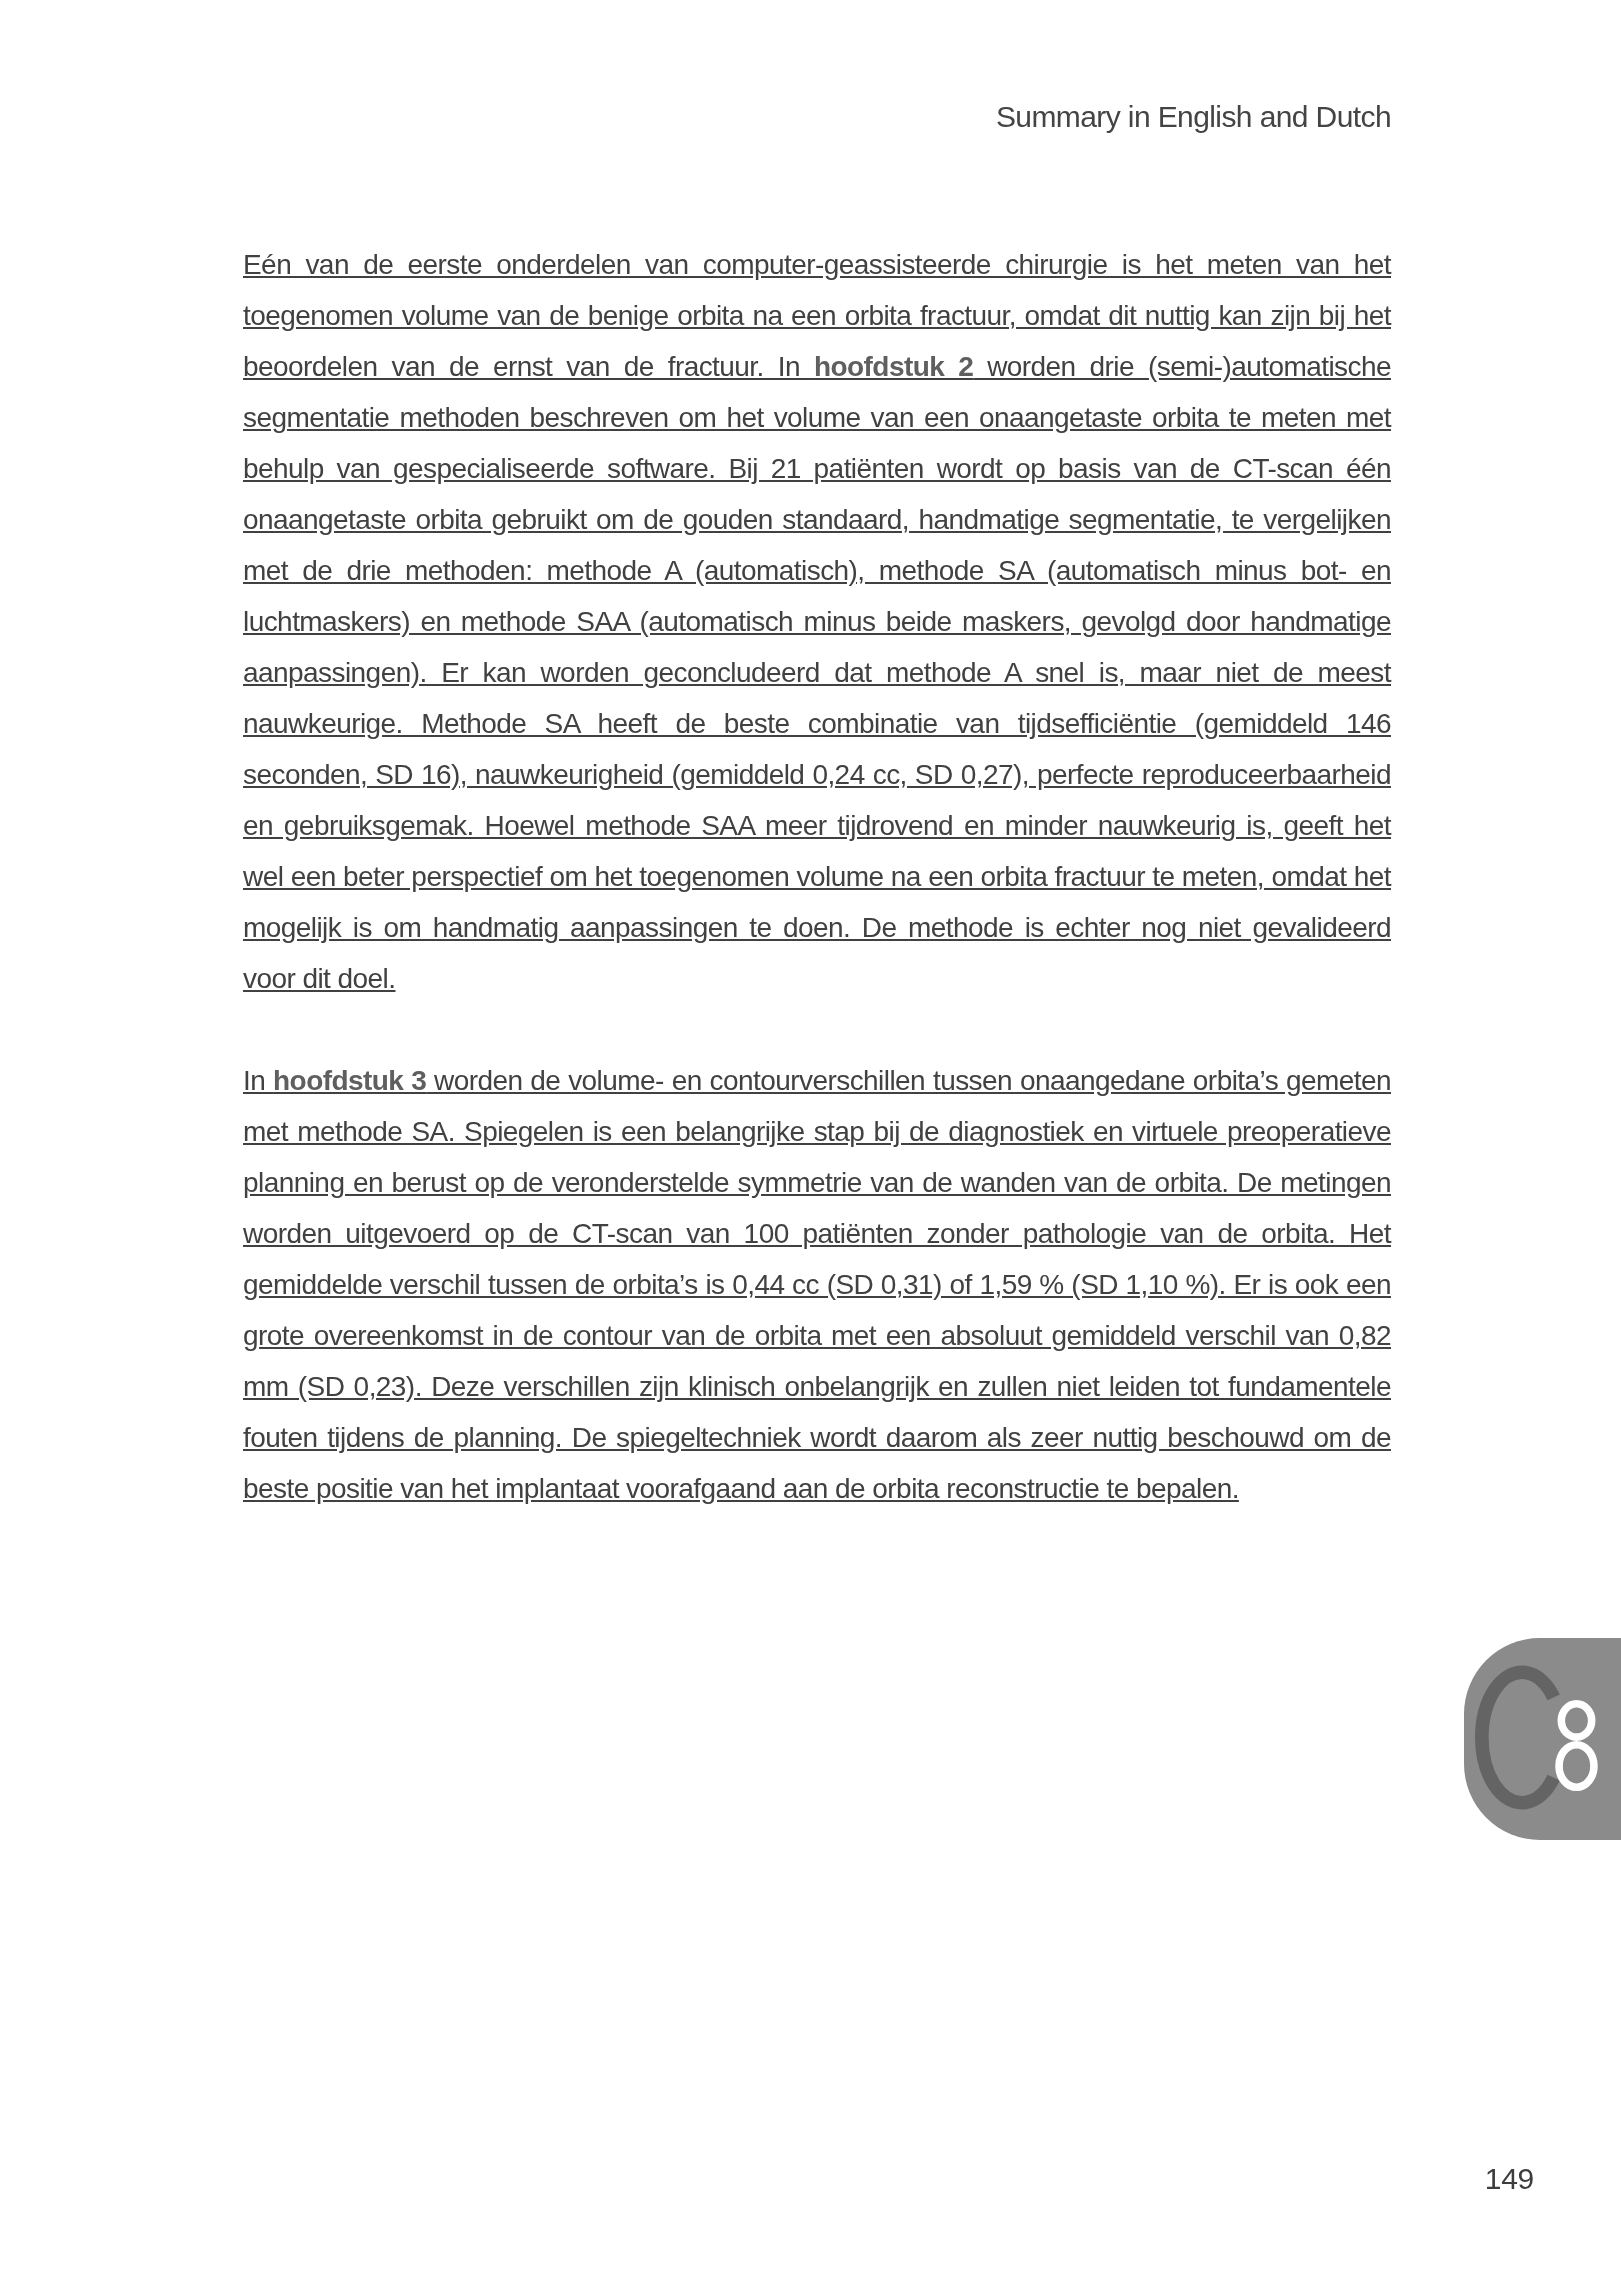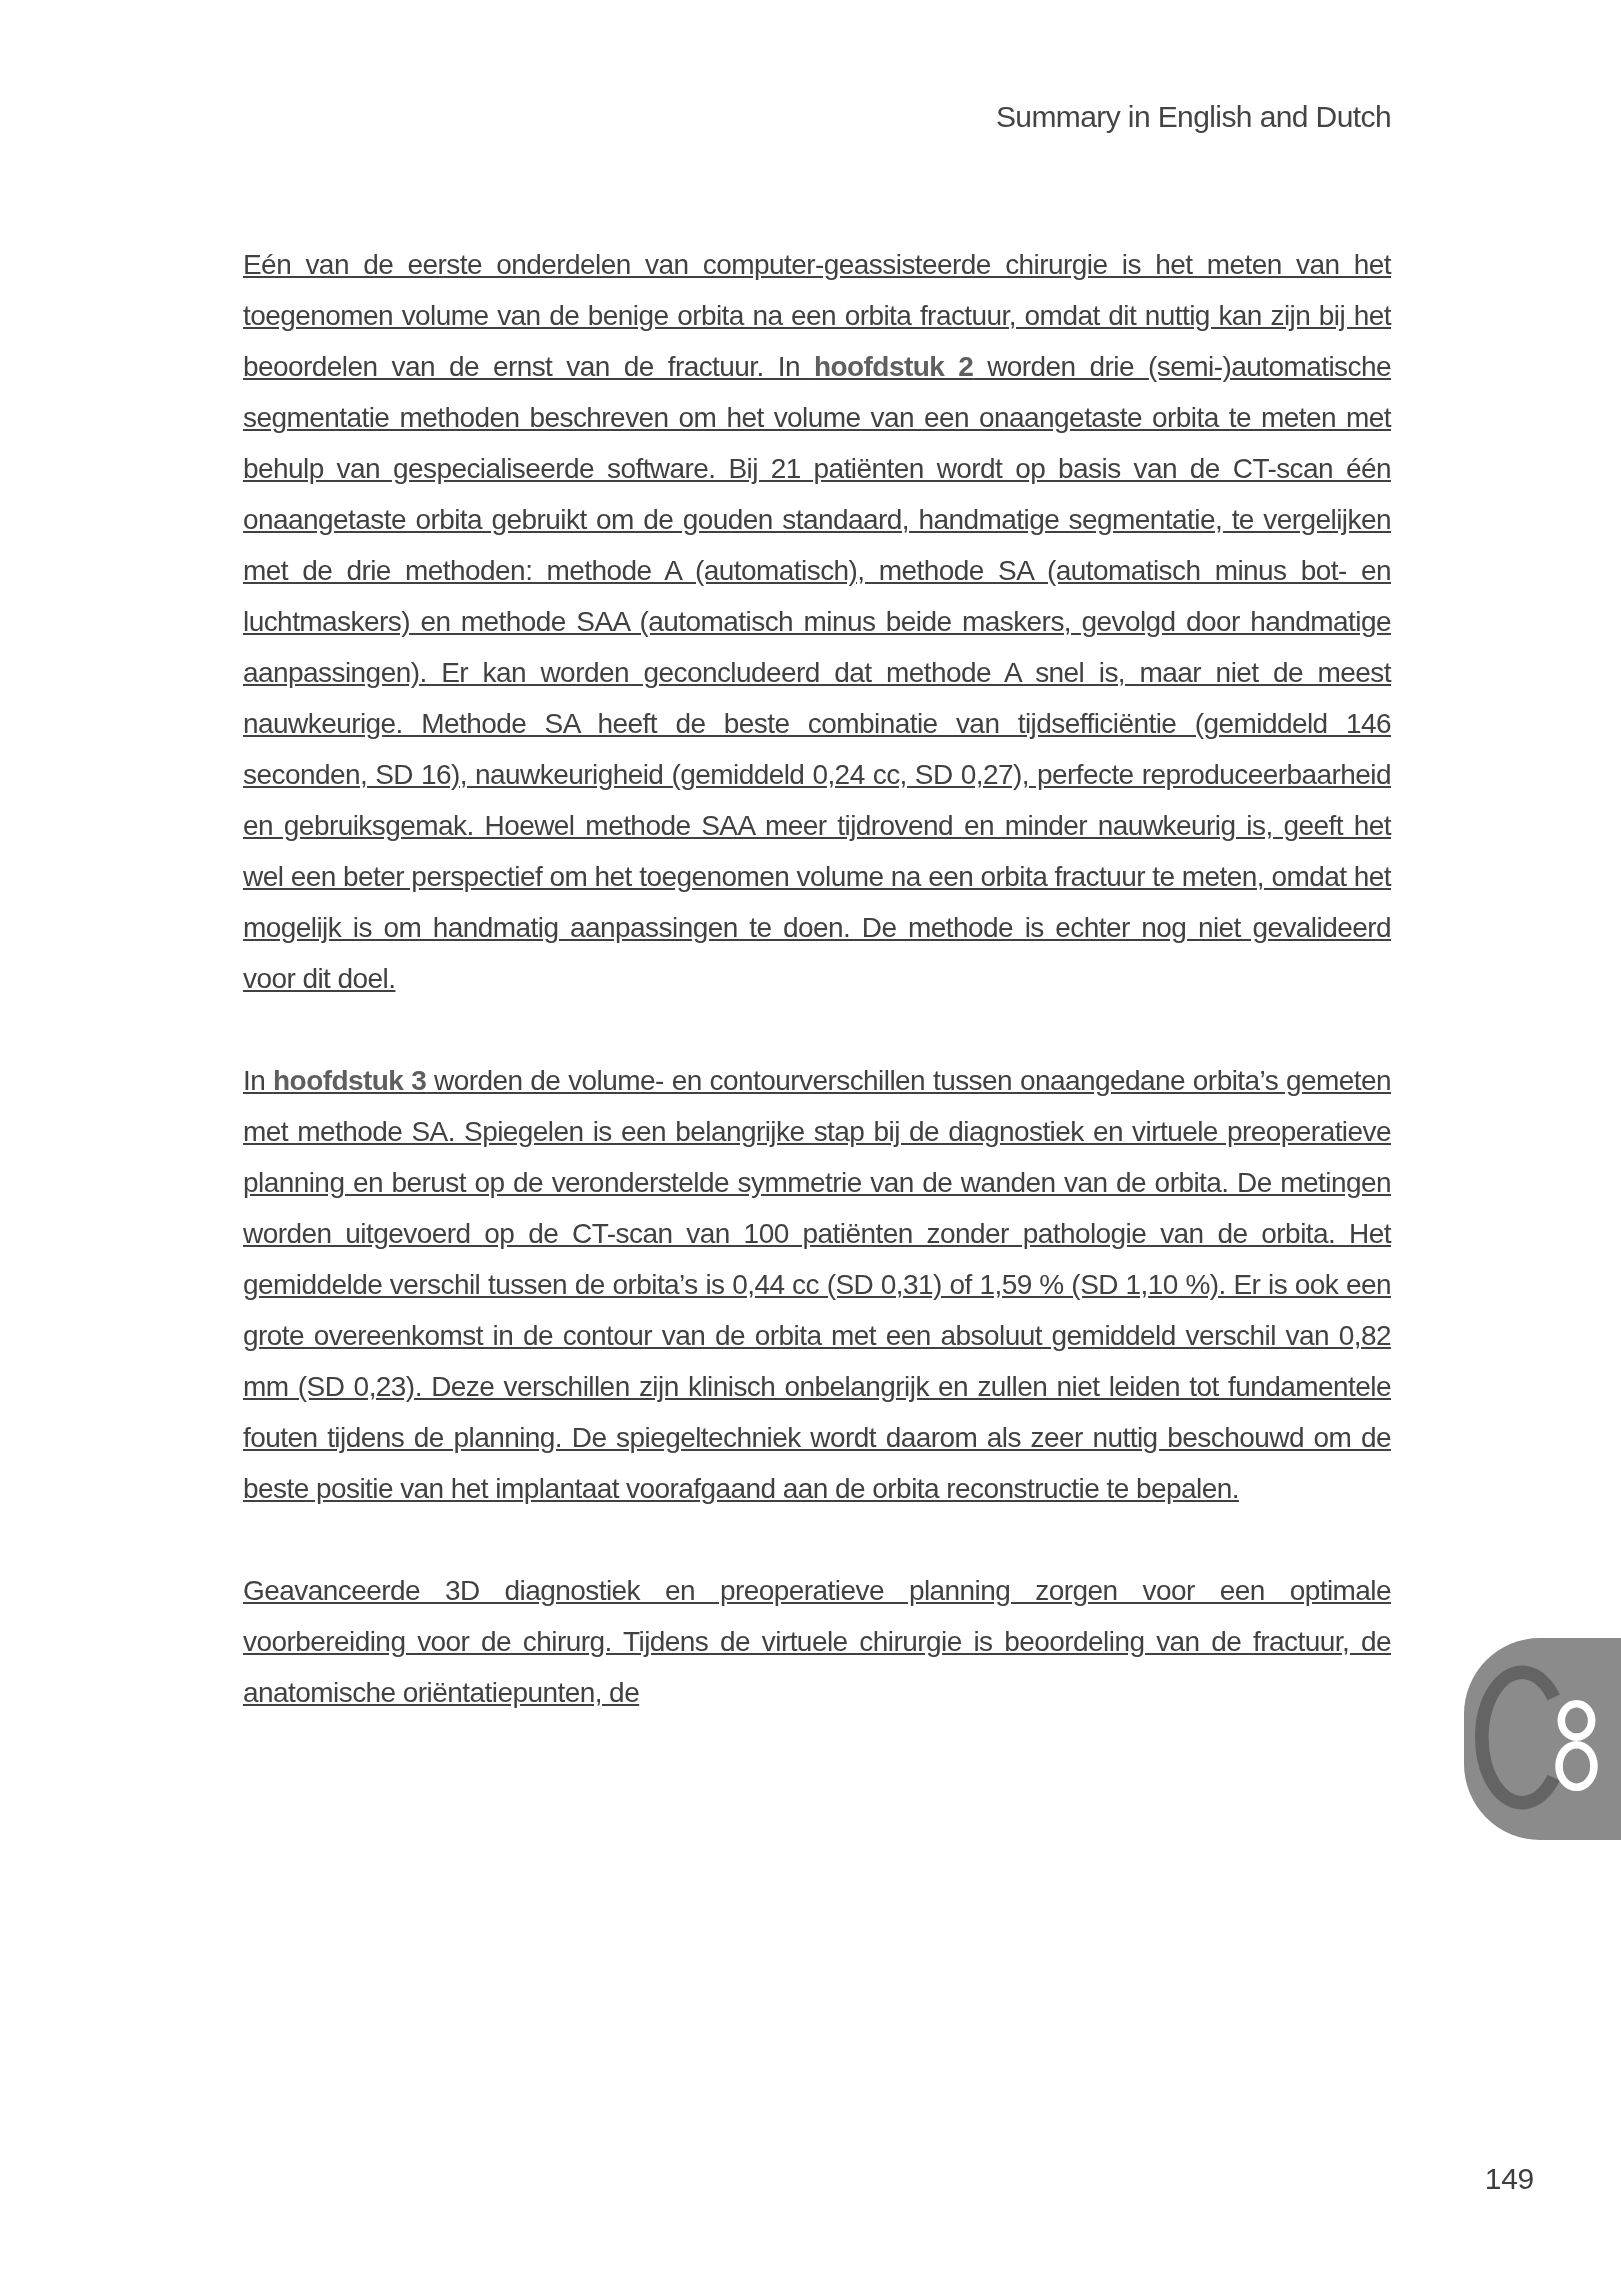--- a/index.html
+++ b/index.html
@@ -92,21 +92,20 @@
 </head>
 <body>
 
 <div class="page">
 
   <div class="running-header">Summary in English and Dutch</div>
 
   <main class="text-block">
     <p><span>Eén van de eerste onderdelen van computer-geassisteerde chirurgie is het meten van het toegenomen volume van de benige orbita na een orbita fractuur, omdat dit nuttig kan zijn bij het beoordelen van de ernst van de fractuur. In </span><span class="em">hoofdstuk 2</span><span> worden drie (semi-)automatische segmentatie methoden beschreven om het volume van een onaangetaste orbita te meten met behulp van gespecialiseerde software. Bij 21 patiënten wordt op basis van de CT-scan één onaangetaste orbita gebruikt om de gouden standaard, handmatige segmentatie, te vergelijken met de drie methoden: methode A (automatisch), methode SA (automatisch minus bot- en luchtmaskers) en methode SAA (automatisch minus beide maskers, gevolgd door handmatige aanpassingen). Er kan worden geconcludeerd dat methode A snel is, maar niet de meest nauwkeurige. Methode SA heeft de beste combinatie van tijdsefficiëntie (gemiddeld 146 seconden, SD 16), nauwkeurigheid (gemiddeld 0,24 cc, SD 0,27), perfecte reproduceerbaarheid en gebruiksgemak. Hoewel methode SAA meer tijdrovend en minder nauwkeurig is, geeft het wel een beter perspectief om het toegenomen volume na een orbita fractuur te meten, omdat het mogelijk is om handmatig aanpassingen te doen. De methode is echter nog niet gevalideerd voor dit doel.</span></p>
     <p><span>In </span><span class="em">hoofdstuk 3</span><span> worden de volume- en contourverschillen tussen onaangedane orbita’s gemeten met methode SA. Spiegelen is een belangrijke stap bij de diagnostiek en virtuele preoperatieve planning en berust op de veronderstelde symmetrie van de wanden van de orbita. De metingen worden uitgevoerd op de CT-scan van 100 patiënten zonder pathologie van de orbita. Het gemiddelde verschil tussen de orbita’s is 0,44 cc (SD 0,31) of 1,59 % (SD 1,10 %). Er is ook een grote overeenkomst in de contour van de orbita met een absoluut gemiddeld verschil van 0,82 mm (SD 0,23). Deze verschillen zijn klinisch onbelangrijk en zullen niet leiden tot fundamentele fouten tijdens de planning. De spiegeltechniek wordt daarom als zeer nuttig beschouwd om de beste positie van het implantaat voorafgaand aan de orbita reconstructie te bepalen.</span></p>
-    <p><span>Geavanceerde 3D diagnostiek en preoperatieve planning zorgen voor een optimale voorbereiding voor de chirurg. Tijdens de virtuele chirurgie is beoordeling van de fractuur, de anatomische oriëntatiepunten, de</span></p>
   </main>
 
   <div class="chapter-tab" aria-label="C">
     <svg class="letter-c" viewBox="0 0 124 190">
       <path d="M 103.8 42.1 A 53 86 0 1 0 103.8 147.9" fill="none" stroke="var(--tab-letter)" stroke-width="18" stroke-linecap="butt"></path>
     </svg>
     <svg class="digit-eight" viewBox="0 0 56 120" aria-label="8">
       <ellipse cx="28" cy="27" rx="20" ry="22" fill="none" stroke="var(--tab-number)" stroke-width="10"></ellipse>
       <ellipse cx="28" cy="87" rx="23" ry="28" fill="none" stroke="var(--tab-number)" stroke-width="10"></ellipse>
     </svg>

